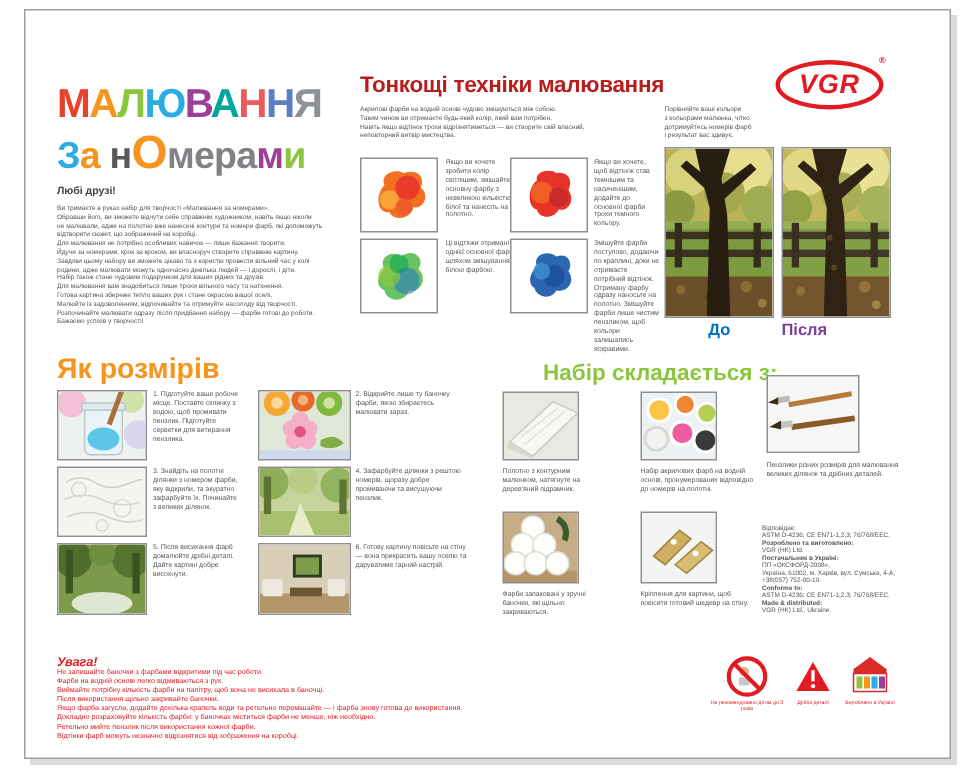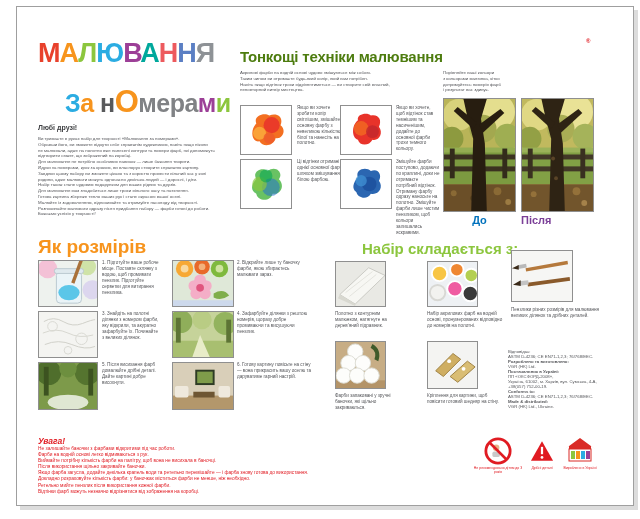--- a/index.html
+++ b/index.html
@@ -2,24 +2,24 @@
 <html><head>
 <meta charset="utf-8">
 <style>
   html,body{margin:0;padding:0;}
   body{width:640px;height:519px;position:relative;background:#fff;
        font-family:"Liberation Sans",sans-serif;color:#55565a;overflow:hidden;}
   .abs{position:absolute;}
   .sheet{left:16px;top:6px;width:616px;height:498px;background:#fff;
          border:1px solid #9f9f9f;box-shadow:4px 4px 0 #dcdcdc;}
   
-  .title-l1{left:38px;top:38px;font-weight:bold;font-size:27px;letter-spacing:-1px;white-space:nowrap;}
-  .title-l2{left:38px;top:84px;font-weight:bold;font-size:25px;letter-spacing:-.5px;white-space:nowrap;margin-left:27px;}
+  .title-l1{left:38px;top:54px;font-weight:bold;font-size:27px;letter-spacing:-1px;white-space:nowrap;}
+  .title-l2{left:38px;top:84px;font-weight:bold;font-size:25px;letter-spacing:-.5px;white-space:nowrap;}
   .title-l2 .big,.title-l1 .big{font-size:31px;}
-  .h-blue{color:#4d7c0f;font-weight:bold;font-size:15px;letter-spacing:-.2px;white-space:nowrap;}
+  .h-blue{color:#b91c1c;font-weight:bold;font-size:15px;letter-spacing:-.2px;white-space:nowrap;}
   .h-orange{color:#f7941d;font-weight:bold;font-size:19px;white-space:nowrap;}
   .h-green{color:#8cc63e;font-weight:bold;font-size:15px;white-space:nowrap;margin-left:27px;}
   .h-red{color:#e01b22;font-weight:bold;font-size:8.5px;font-style:italic;}
   .intro-h{font-weight:bold;font-size:7px;color:#3f4043;}
   
   .tiny{font-size:4.4px;line-height:5.8px;color:#55565a;}
   .tiny div{white-space:nowrap;}
   .wrap{font-size:4.6px;line-height:5.9px;color:#55565a;}
   .red-lines{font-size:4.8px;line-height:6.1px;color:#e01b22;}
   .red-lines div{white-space:nowrap;}
@@ -107,20 +107,23 @@
 
   <div class="abs swatch" style="left:340px;top:159px;width:52px;height:50px;">
     <svg viewBox="0 0 52 52">
         <path d="M16 18 C12 8 26 4 32 10 C42 6 46 16 42 22 C48 30 42 40 32 38 C28 46 16 44 14 36 C8 32 10 24 16 18 Z" fill="#2b66b1"></path>
         <circle cx="30" cy="26" r="9" fill="#1b4f9c" opacity=".8"></circle>
         <circle cx="20" cy="22" r="7" fill="#3f8fd2" opacity=".8"></circle>
       </svg>
   </div>
   <div class="abs wrap" style="left:396px;top:159px;width:44px;">Змішуйте фарби поступово, додаючи по краплині, доки не отримаєте потрібний відтінок. Отриману фарбу одразу наносьте на полотно. Змішуйте фарби лише чистим пензликом, щоб кольори залишались яскравими.</div>
 
+  <div class="abs vgr">
+    <span>VGR</span>
+  </div>
   <div class="abs vgr-reg">®</div>
 
   <div class="abs tiny" style="left:443px;top:70px;">
       <div>Порівняйте ваші кольори</div>
       <div>з кольорами малюнка, чітко</div>
       <div>дотримуйтесь номерів фарб</div>
       <div>і результат вас здивує.</div>
     </div>
 
   <div class="abs ph" style="left:443px;top:98px;width:73px;height:114px;">

